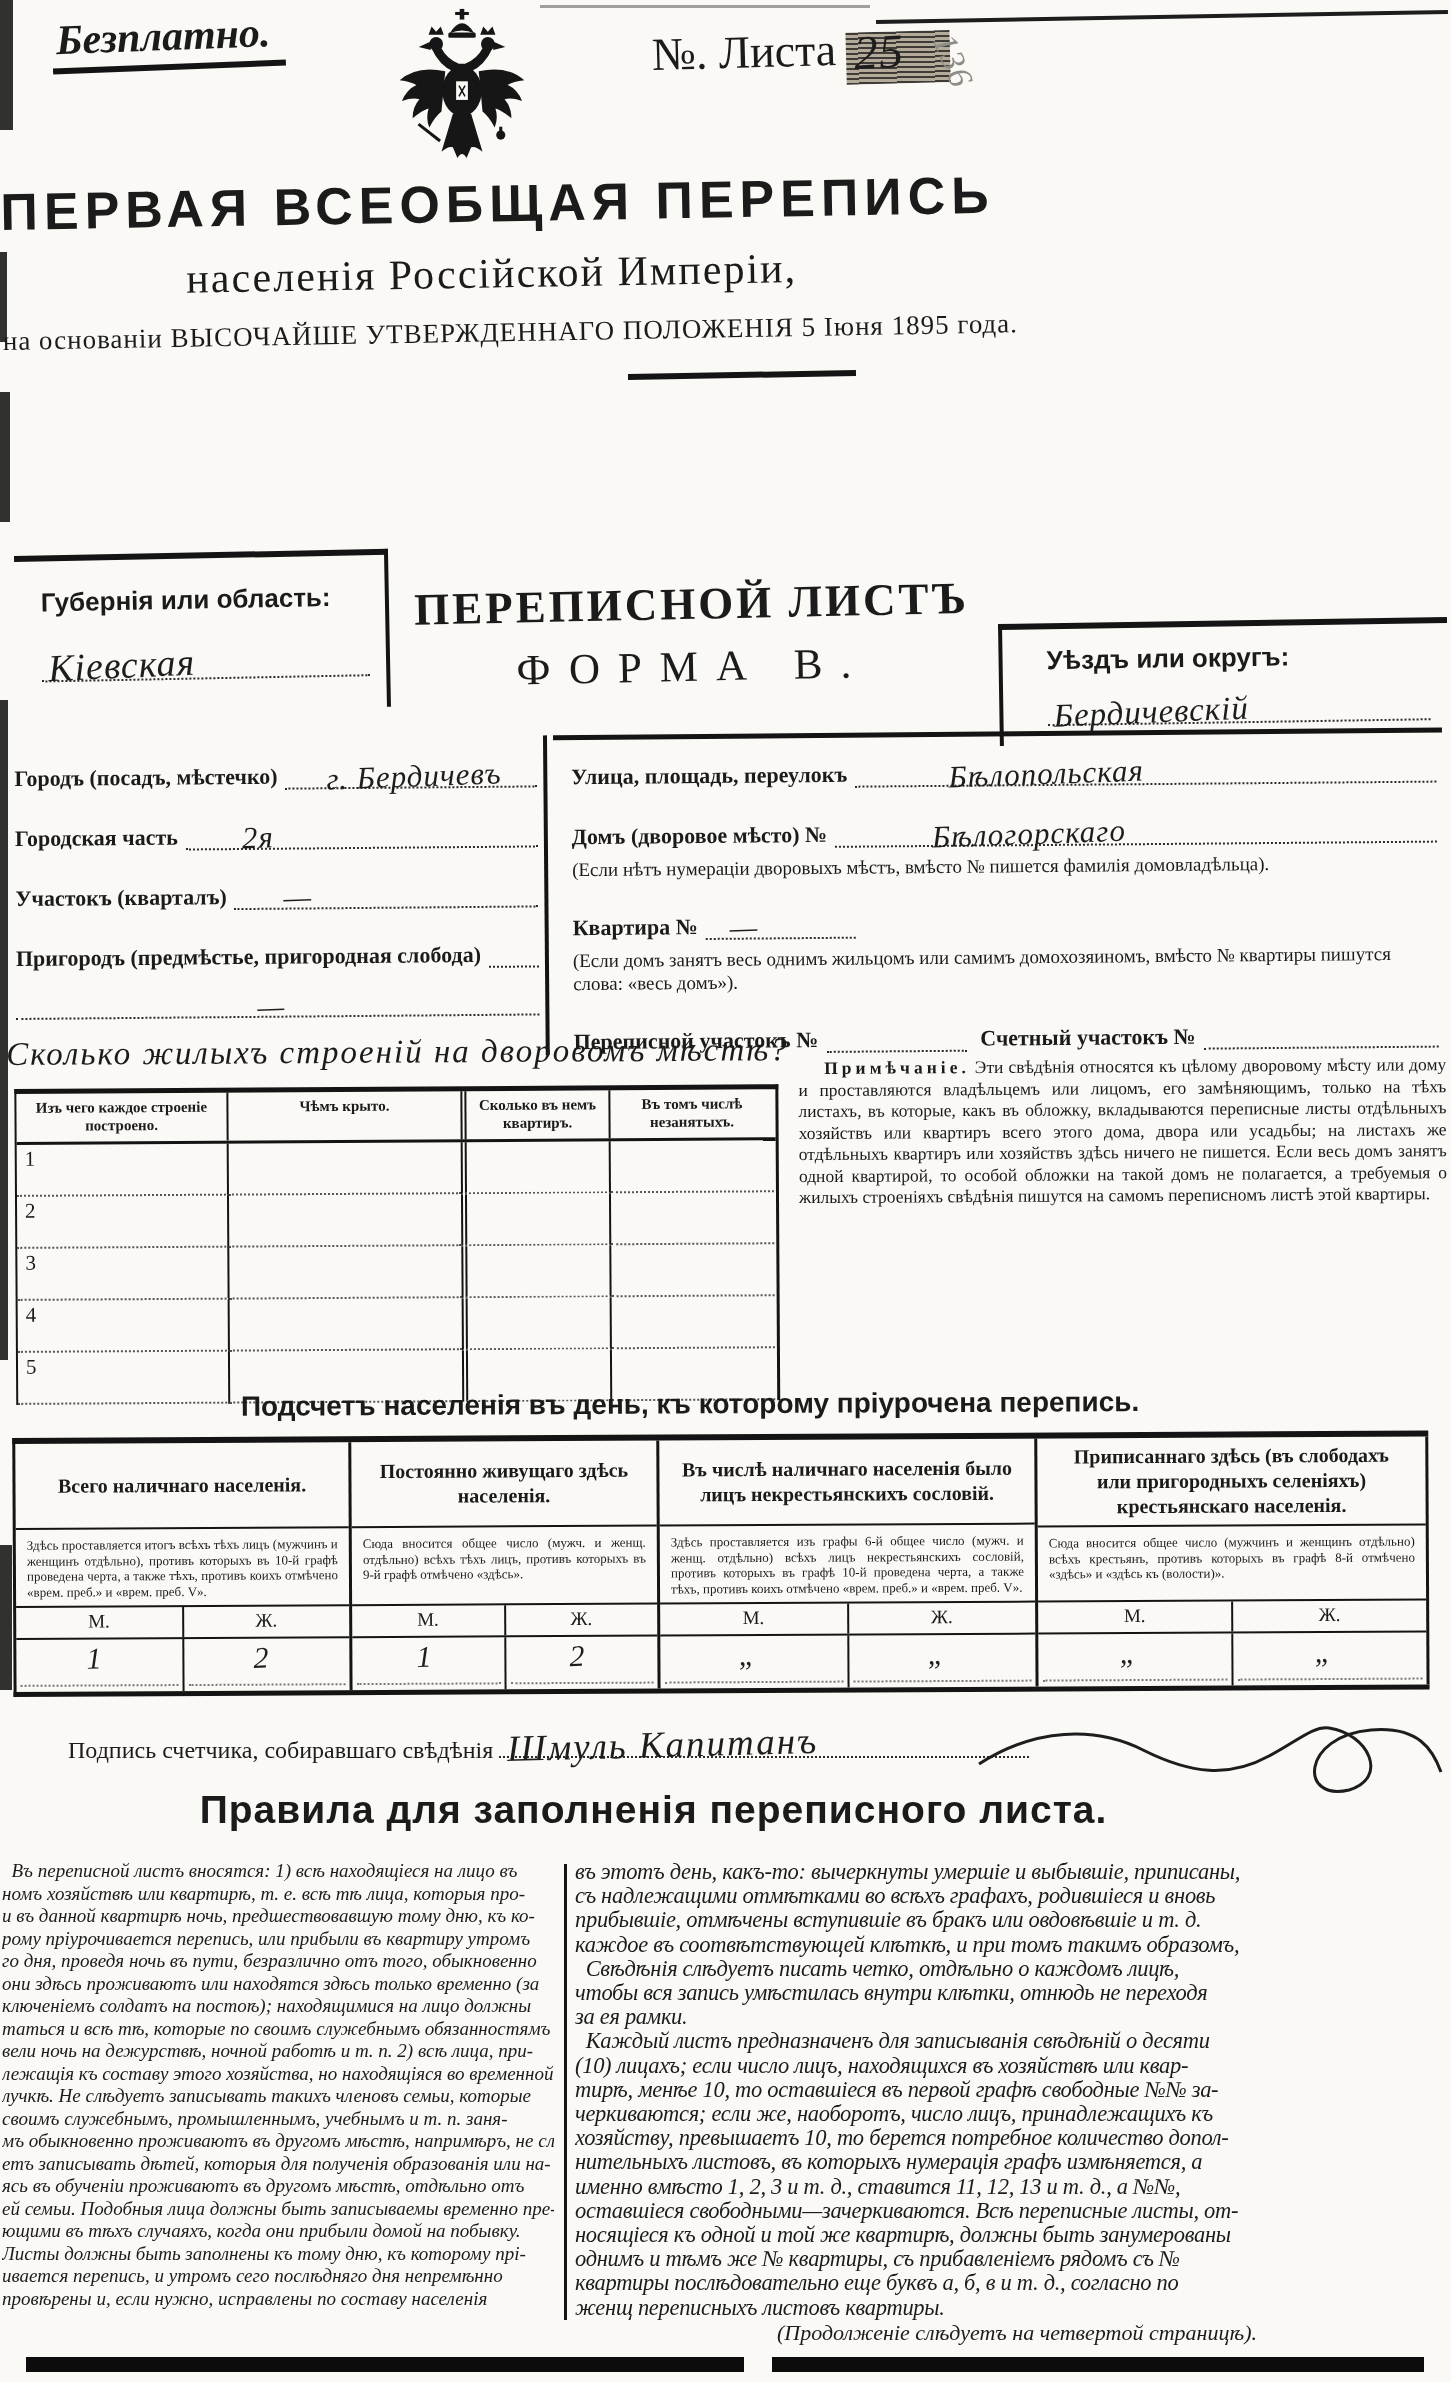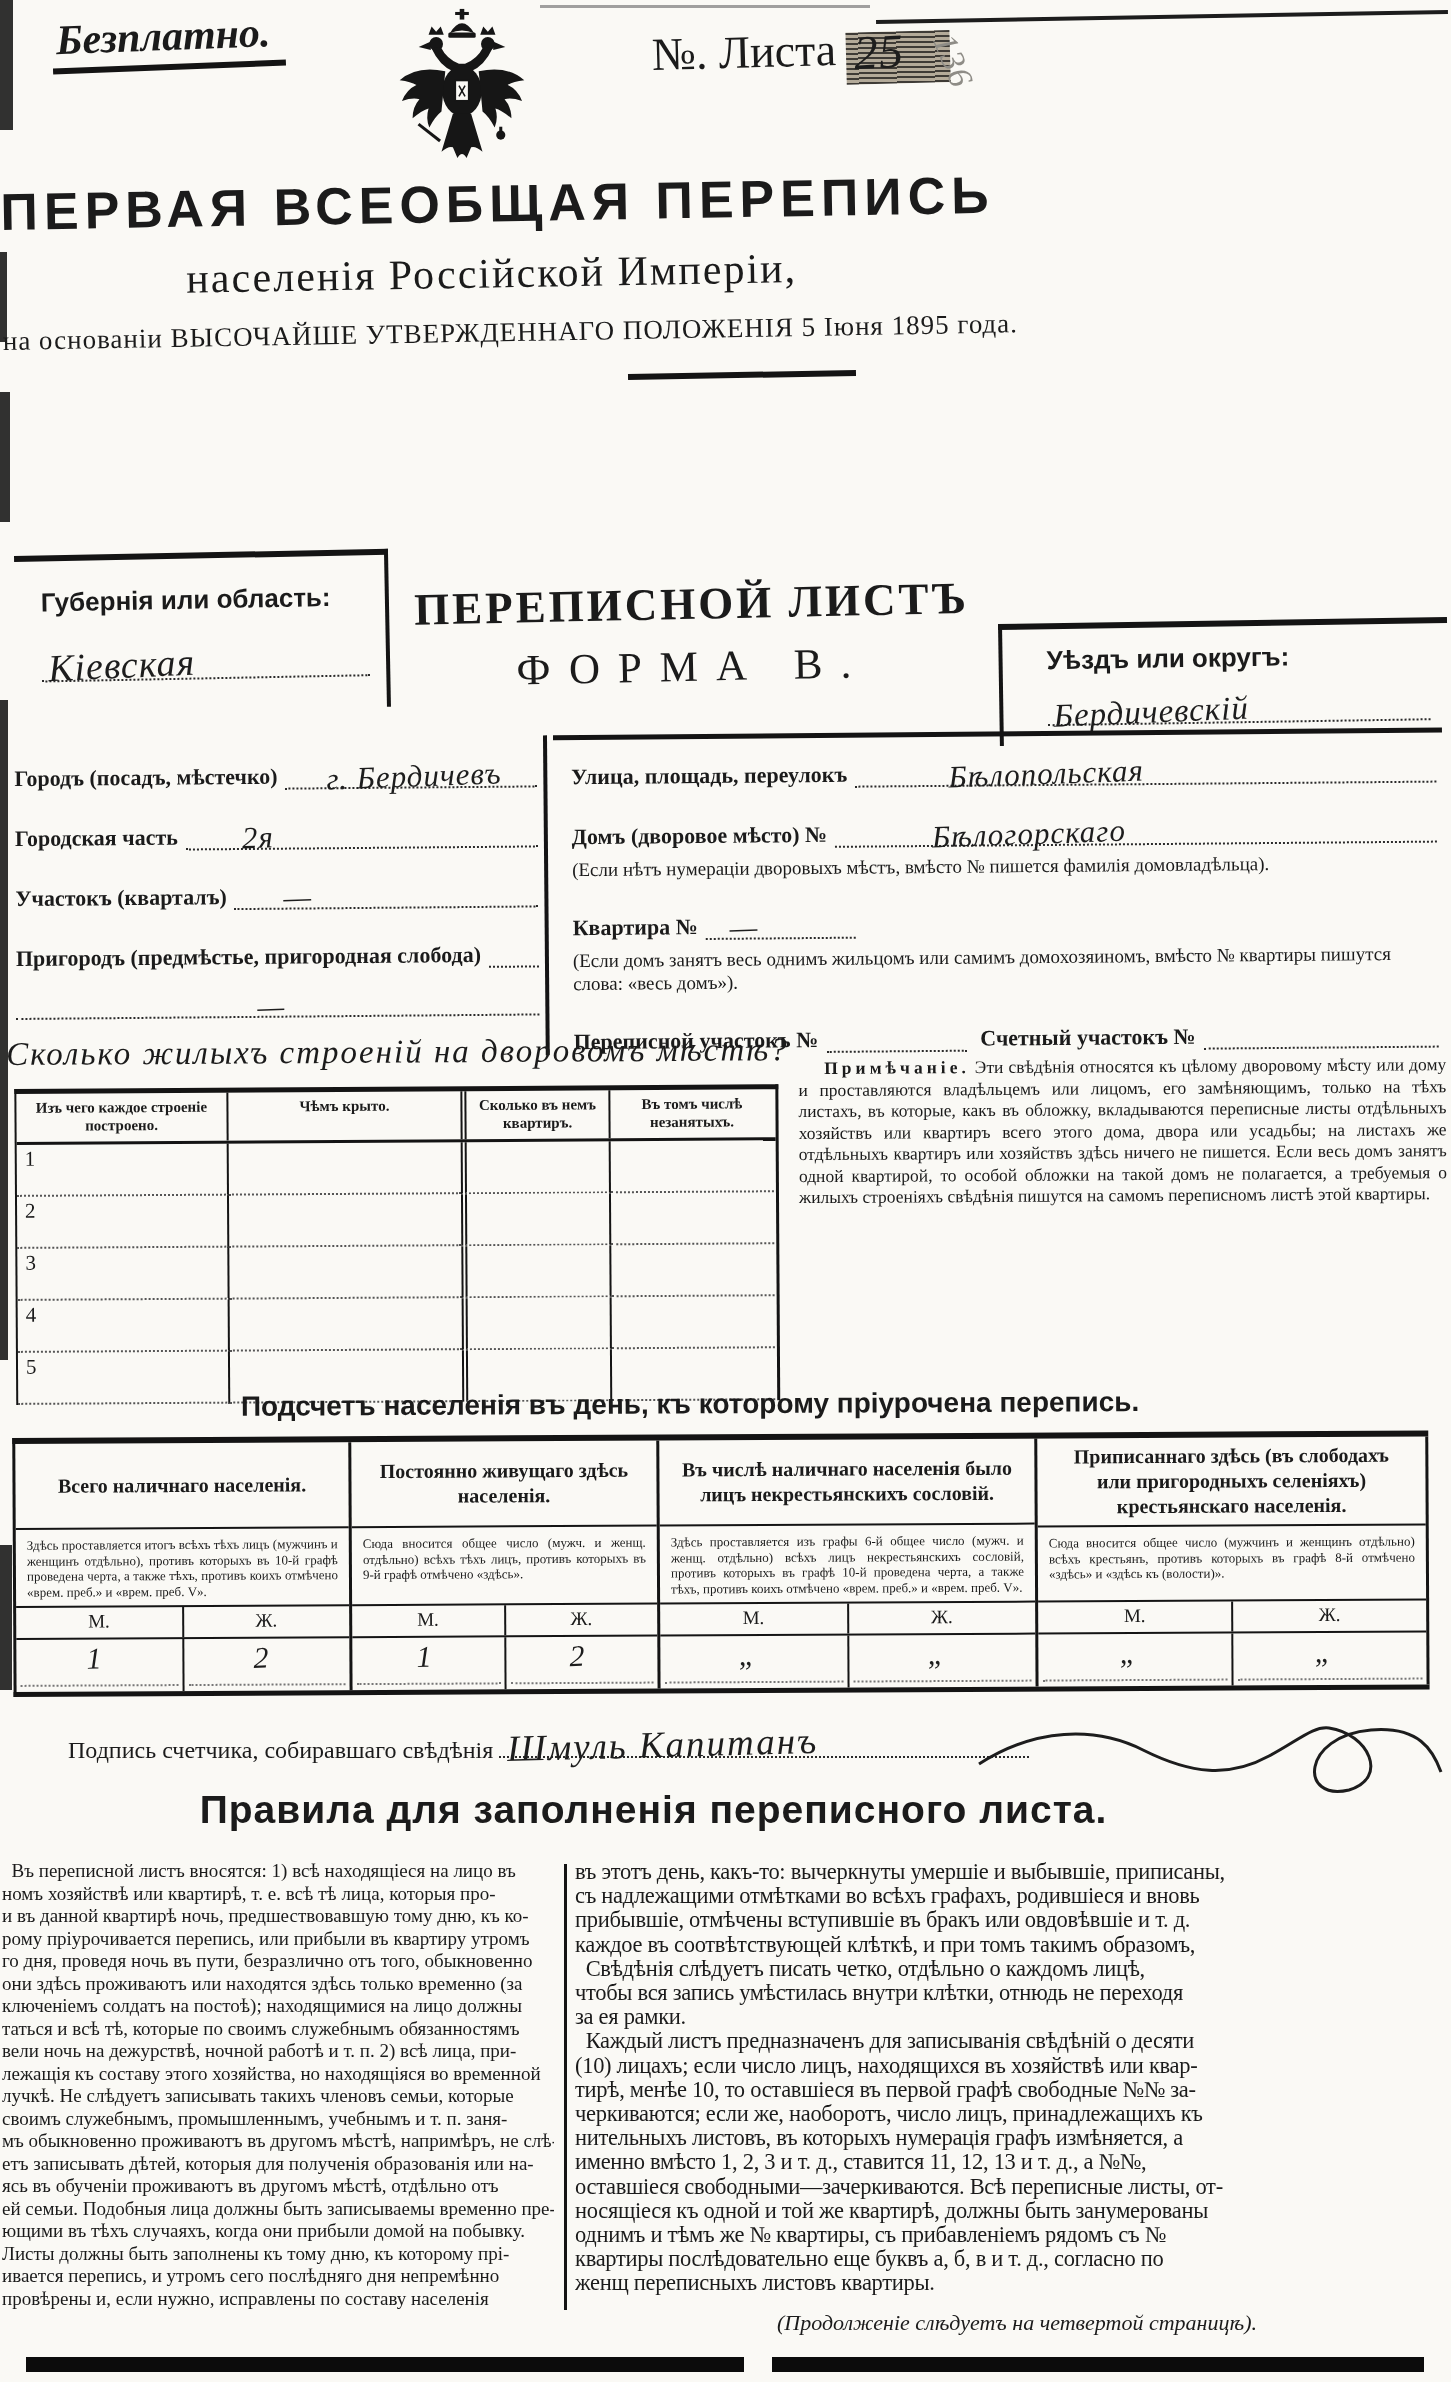--- a/index.html
+++ b/index.html
@@ -142,21 +142,21 @@
   .flourish { position: absolute; right: 6px; top: -14px; }
 
   
   .rules { position: absolute; top: 1788px; left: 0; width: 1307px; }
   .rules-title { text-align: center; font-family: "Liberation Sans", sans-serif; font-weight: bold;
                  font-size: 39px; letter-spacing: 1px; }
   .rules-cols { display: flex; margin-top: 28px; padding-left: 2px; }
   .rcol-left { width: 552px; font-size: 19px; line-height: 22.5px; }
   .rdiv { width: 3px; background: #141414; margin: 4px 8px 0 10px; align-self: stretch; }
   .rcol-right { flex: 1; font-size: 22.5px; line-height: 24.2px; padding-right: 8px; letter-spacing: -0.3px; }
-  .rline { white-space: nowrap; overflow: hidden; }
+  .rline { white-space: nowrap; overflow: hidden; font-style: italic; }
   .rules-footer { text-align: right; font-style: italic; font-size: 22px; margin-top: 0;
                   padding-right: 50px; }
 </style>
 </head>
 <body>
 
 <div class="page">
 
   <div class="artifact a1"></div>
   <div class="artifact a2"></div>
@@ -454,20 +454,21 @@
           <div class="rline">съ надлежащими отмѣтками во всѣхъ графахъ, родившіеся и вновь</div>
           <div class="rline">прибывшіе, отмѣчены вступившіе въ бракъ или овдовѣвшіе и т. д.</div>
           <div class="rline">каждое въ соотвѣтствующей клѣткѣ, и при томъ такимъ образомъ,</div>
           <div class="rline">&nbsp;&nbsp;Свѣдѣнія слѣдуетъ писать четко, отдѣльно о каждомъ лицѣ,</div>
           <div class="rline">чтобы вся запись умѣстилась внутри клѣтки, отнюдь не переходя</div>
           <div class="rline">за ея рамки.</div>
           <div class="rline">&nbsp;&nbsp;Каждый листъ предназначенъ для записыванія свѣдѣній о десяти</div>
           <div class="rline">(10) лицахъ; если число лицъ, находящихся въ хозяйствѣ или квар-</div>
           <div class="rline">тирѣ, менѣе 10, то оставшіеся въ первой графѣ свободные №№ за-</div>
           <div class="rline">черкиваются; если же, наоборотъ, число лицъ, принадлежащихъ къ</div>
+          <div class="rline">хозяйству, превышаетъ 10, то берется потребное количество допол-</div>
           <div class="rline">нительныхъ листовъ, въ которыхъ нумерація графъ измѣняется, а</div>
           <div class="rline">именно вмѣсто 1, 2, 3 и т. д., ставится 11, 12, 13 и т. д., а №№,</div>
           <div class="rline">оставшіеся свободными—зачеркиваются. Всѣ переписные листы, от-</div>
           <div class="rline">носящіеся къ одной и той же квартирѣ, должны быть занумерованы</div>
           <div class="rline">однимъ и тѣмъ же № квартиры, съ прибавленіемъ рядомъ съ №</div>
           <div class="rline">квартиры послѣдовательно еще буквъ а, б, в и т. д., согласно по</div>
           <div class="rline">женщ переписныхъ листовъ квартиры.</div>
         </div>
     </div>
     <div class="rules-footer">(Продолженіе слѣдуетъ на четвертой страницѣ).</div>

